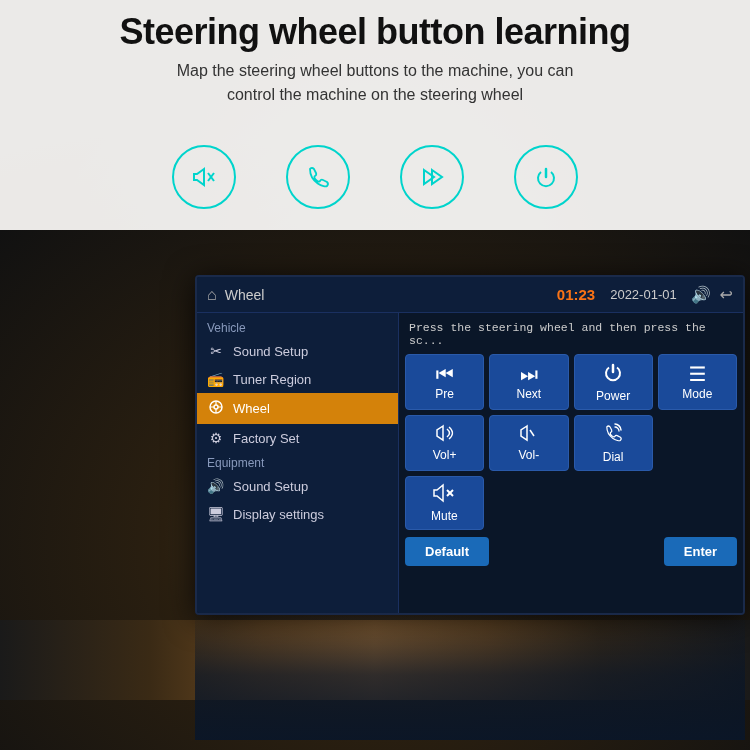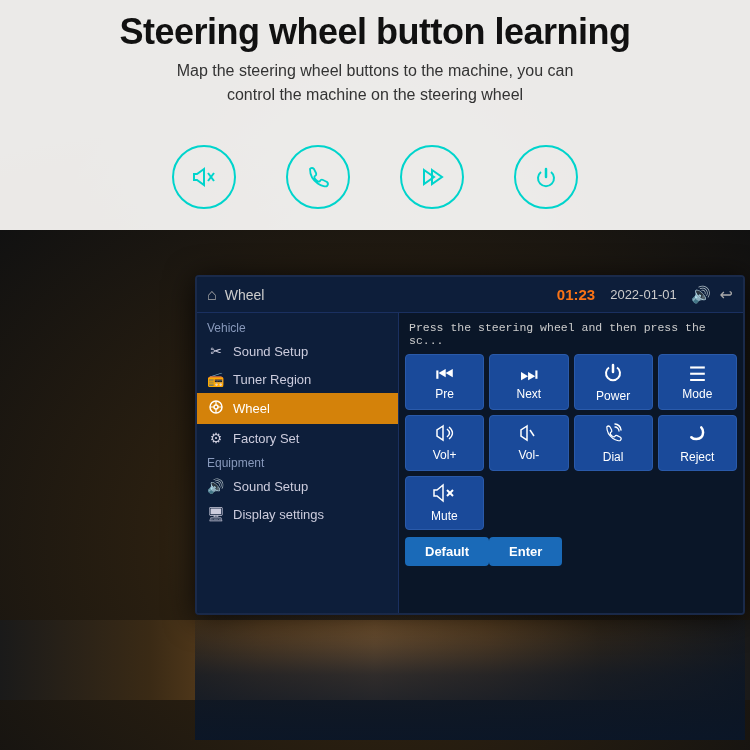--- a/index.html
+++ b/index.html
@@ -288,21 +288,21 @@
       align-items: center;
       justify-content: center;
       padding: 6px 4px;
       cursor: pointer;
       min-height: 54px;
     }
 
     
     .bottom-actions {
       display: flex;
-      justify-content: flex-start;
+      justify-content: space-between;
       margin-top: 2px;
     }
 
     .action-btn {
       background: #1a6ab8;
       border: none;
       border-radius: 4px;
       color: #fff;
       font-size: 13px;
       padding: 7px 20px;
@@ -501,28 +501,20 @@
           <div class="ctrl-btn">
             <span class="ctrl-btn-icon">
               <svg width="22" height="22" viewBox="0 0 22 22" fill="none">
                 <path d="M5 5 C5 5 7 3 9 5 L11 9 C11 9 12 11 10 12 C10 12 8 13 11 16 C14 19 15 17 15 17 C16 15 18 16 18 16 L22 18 C24 20 22 22 22 22 C20 24 5 19 5 5Z" stroke="white" stroke-width="1.5" fill="none" transform="scale(0.8) translate(1,1)"></path>
                 <path d="M13 2 C16 2 19 5 19 8" stroke="white" stroke-width="1.5" fill="none" stroke-linecap="round"></path>
                 <path d="M13 5 C15 5 17 7 17 9" stroke="white" stroke-width="1.3" fill="none" stroke-linecap="round"></path>
               </svg>
             </span>
             <span class="ctrl-btn-label">Dial</span>
           </div>
-          <div class="ctrl-btn">
-            <span class="ctrl-btn-icon">
-              <svg width="22" height="22" viewBox="0 0 22 22" fill="none">
-                <path d="M4 12 C4 8 8 5 11 5 C14 5 18 8 18 12" stroke="white" stroke-width="2.5" fill="none" stroke-linecap="round" transform="rotate(135, 11, 11)"></path>
-              </svg>
-            </span>
-            <span class="ctrl-btn-label">Reject</span>
-          </div>
         </div>
 
         <div class="btn-row-single">
           <div class="mute-btn">
             <span class="ctrl-btn-icon">
               <svg width="22" height="20" viewBox="0 0 22 20" fill="none">
                 <polygon points="10,2 4,7 1,7 1,13 4,13 10,18" stroke="white" stroke-width="1.5" fill="none"></polygon>
                 <line x1="14" y1="7" x2="20" y2="13" stroke="white" stroke-width="2"></line>
                 <line x1="20" y1="7" x2="14" y2="13" stroke="white" stroke-width="2"></line>
               </svg>

